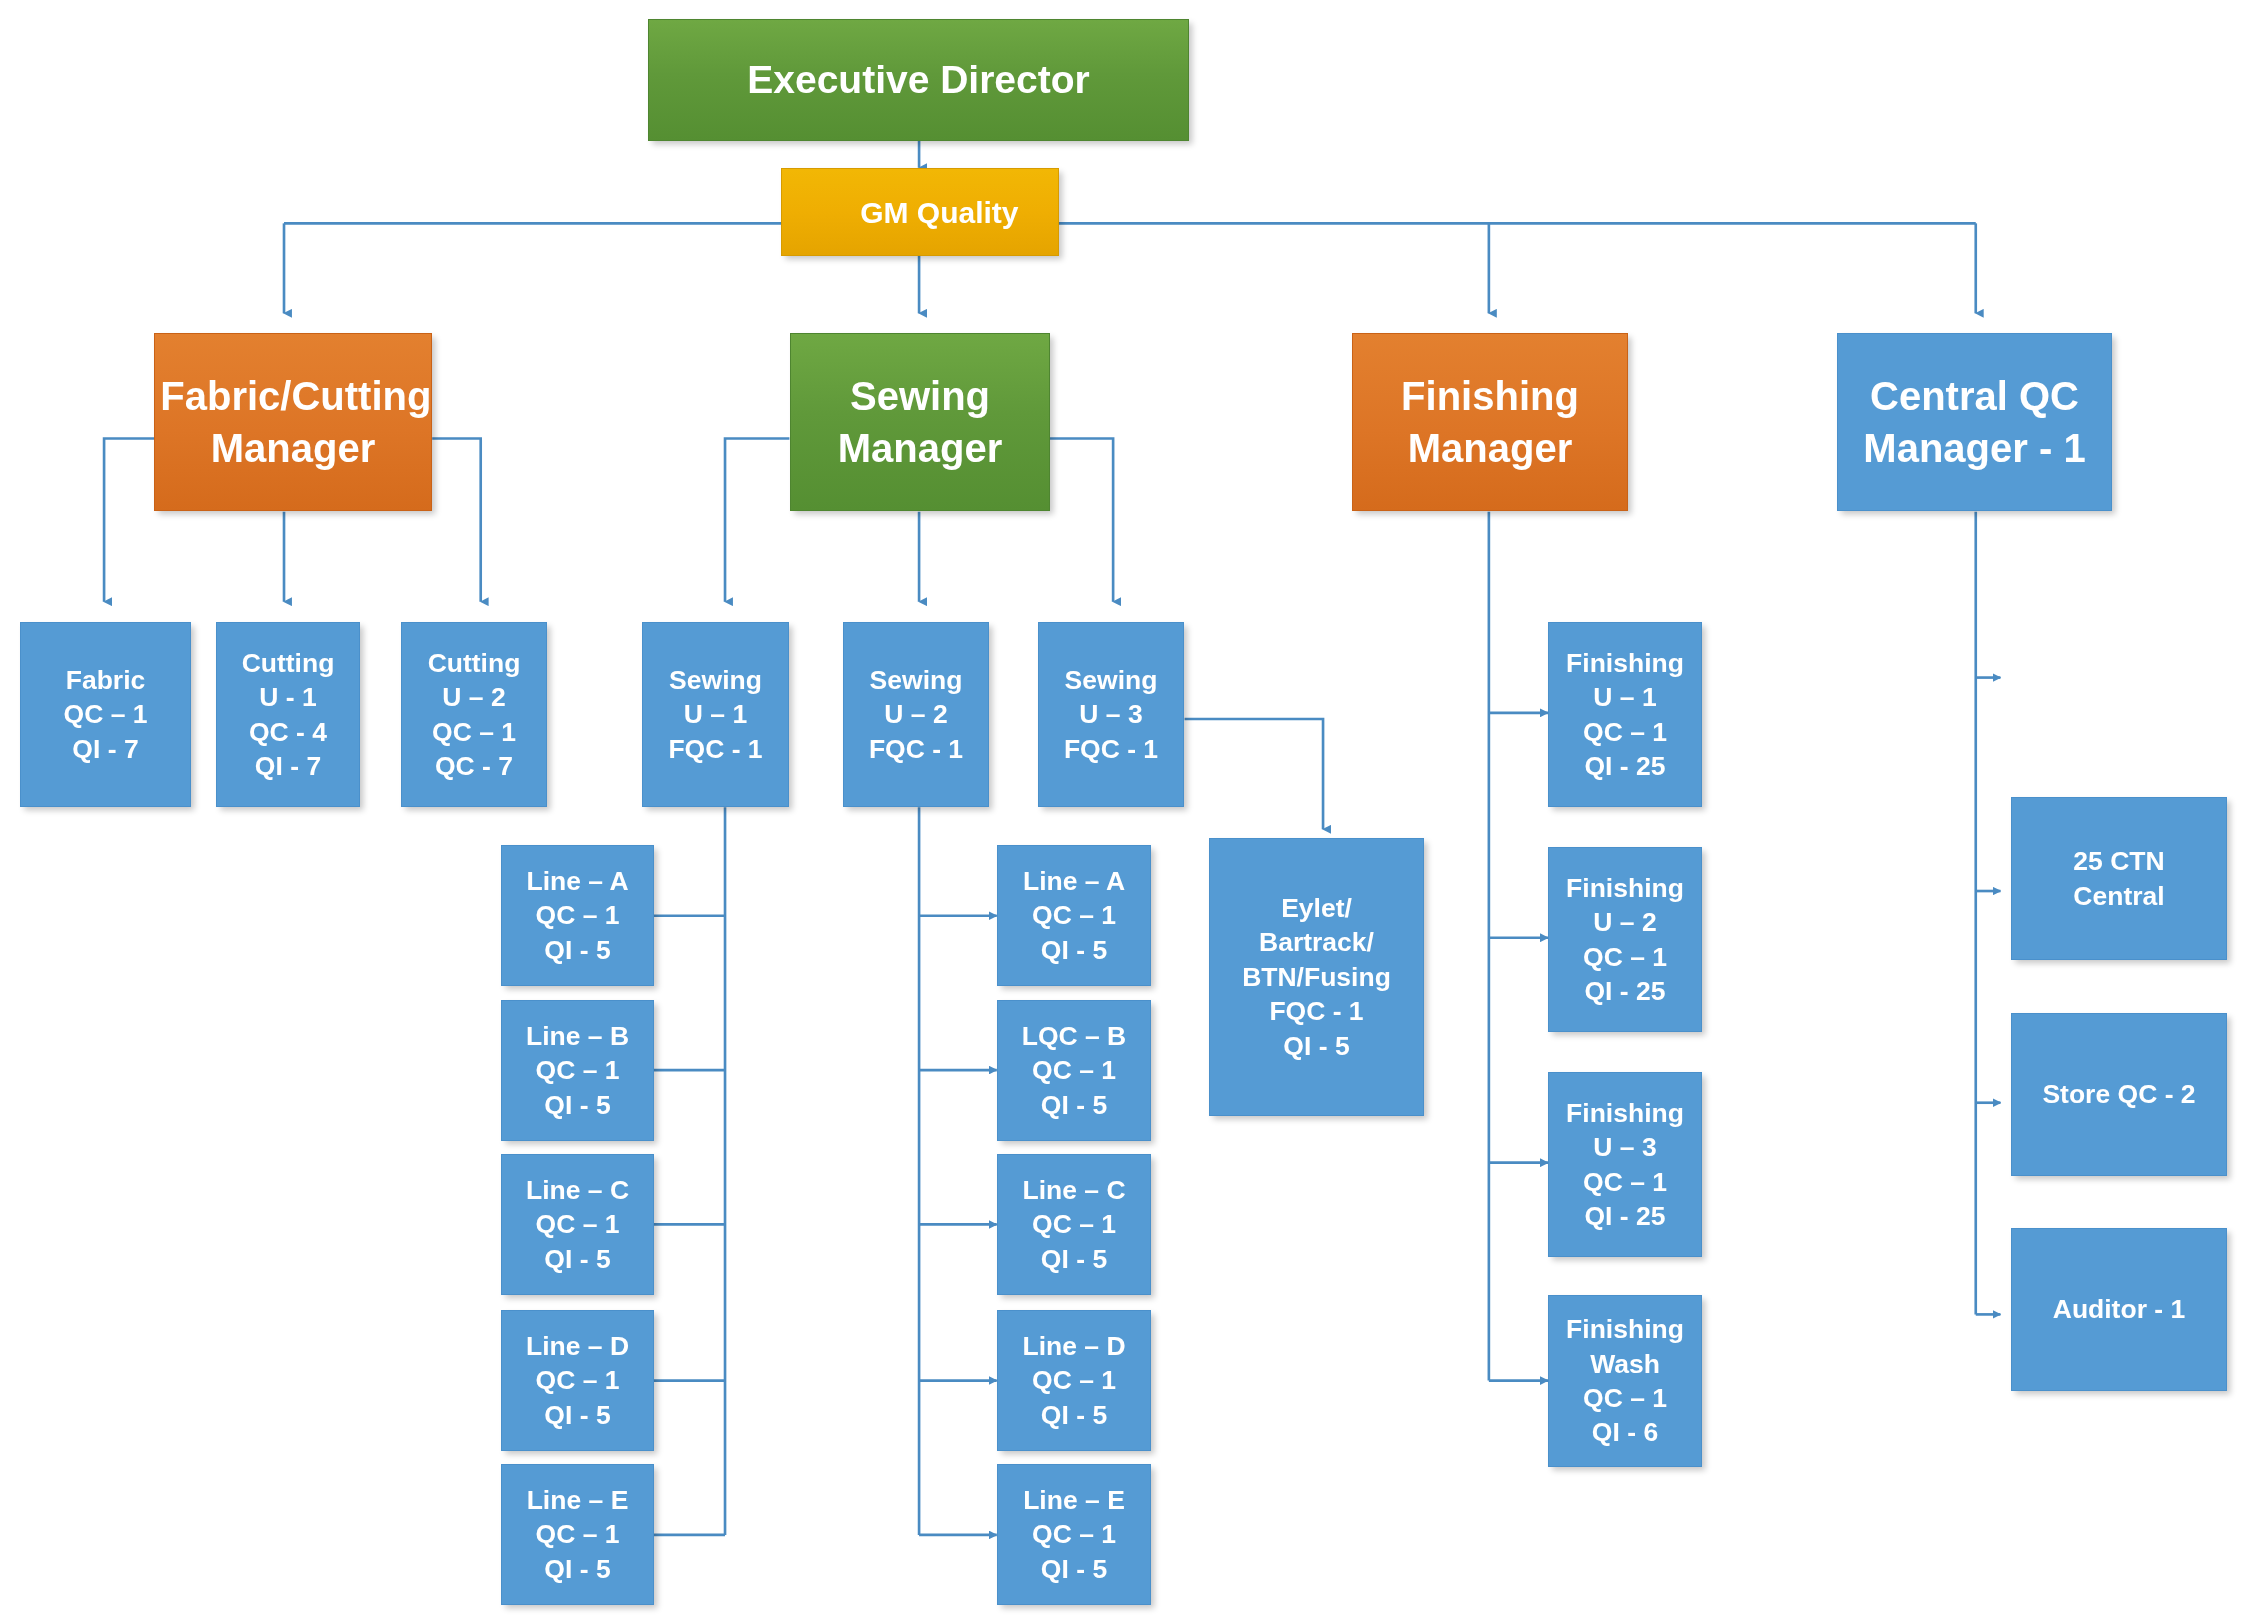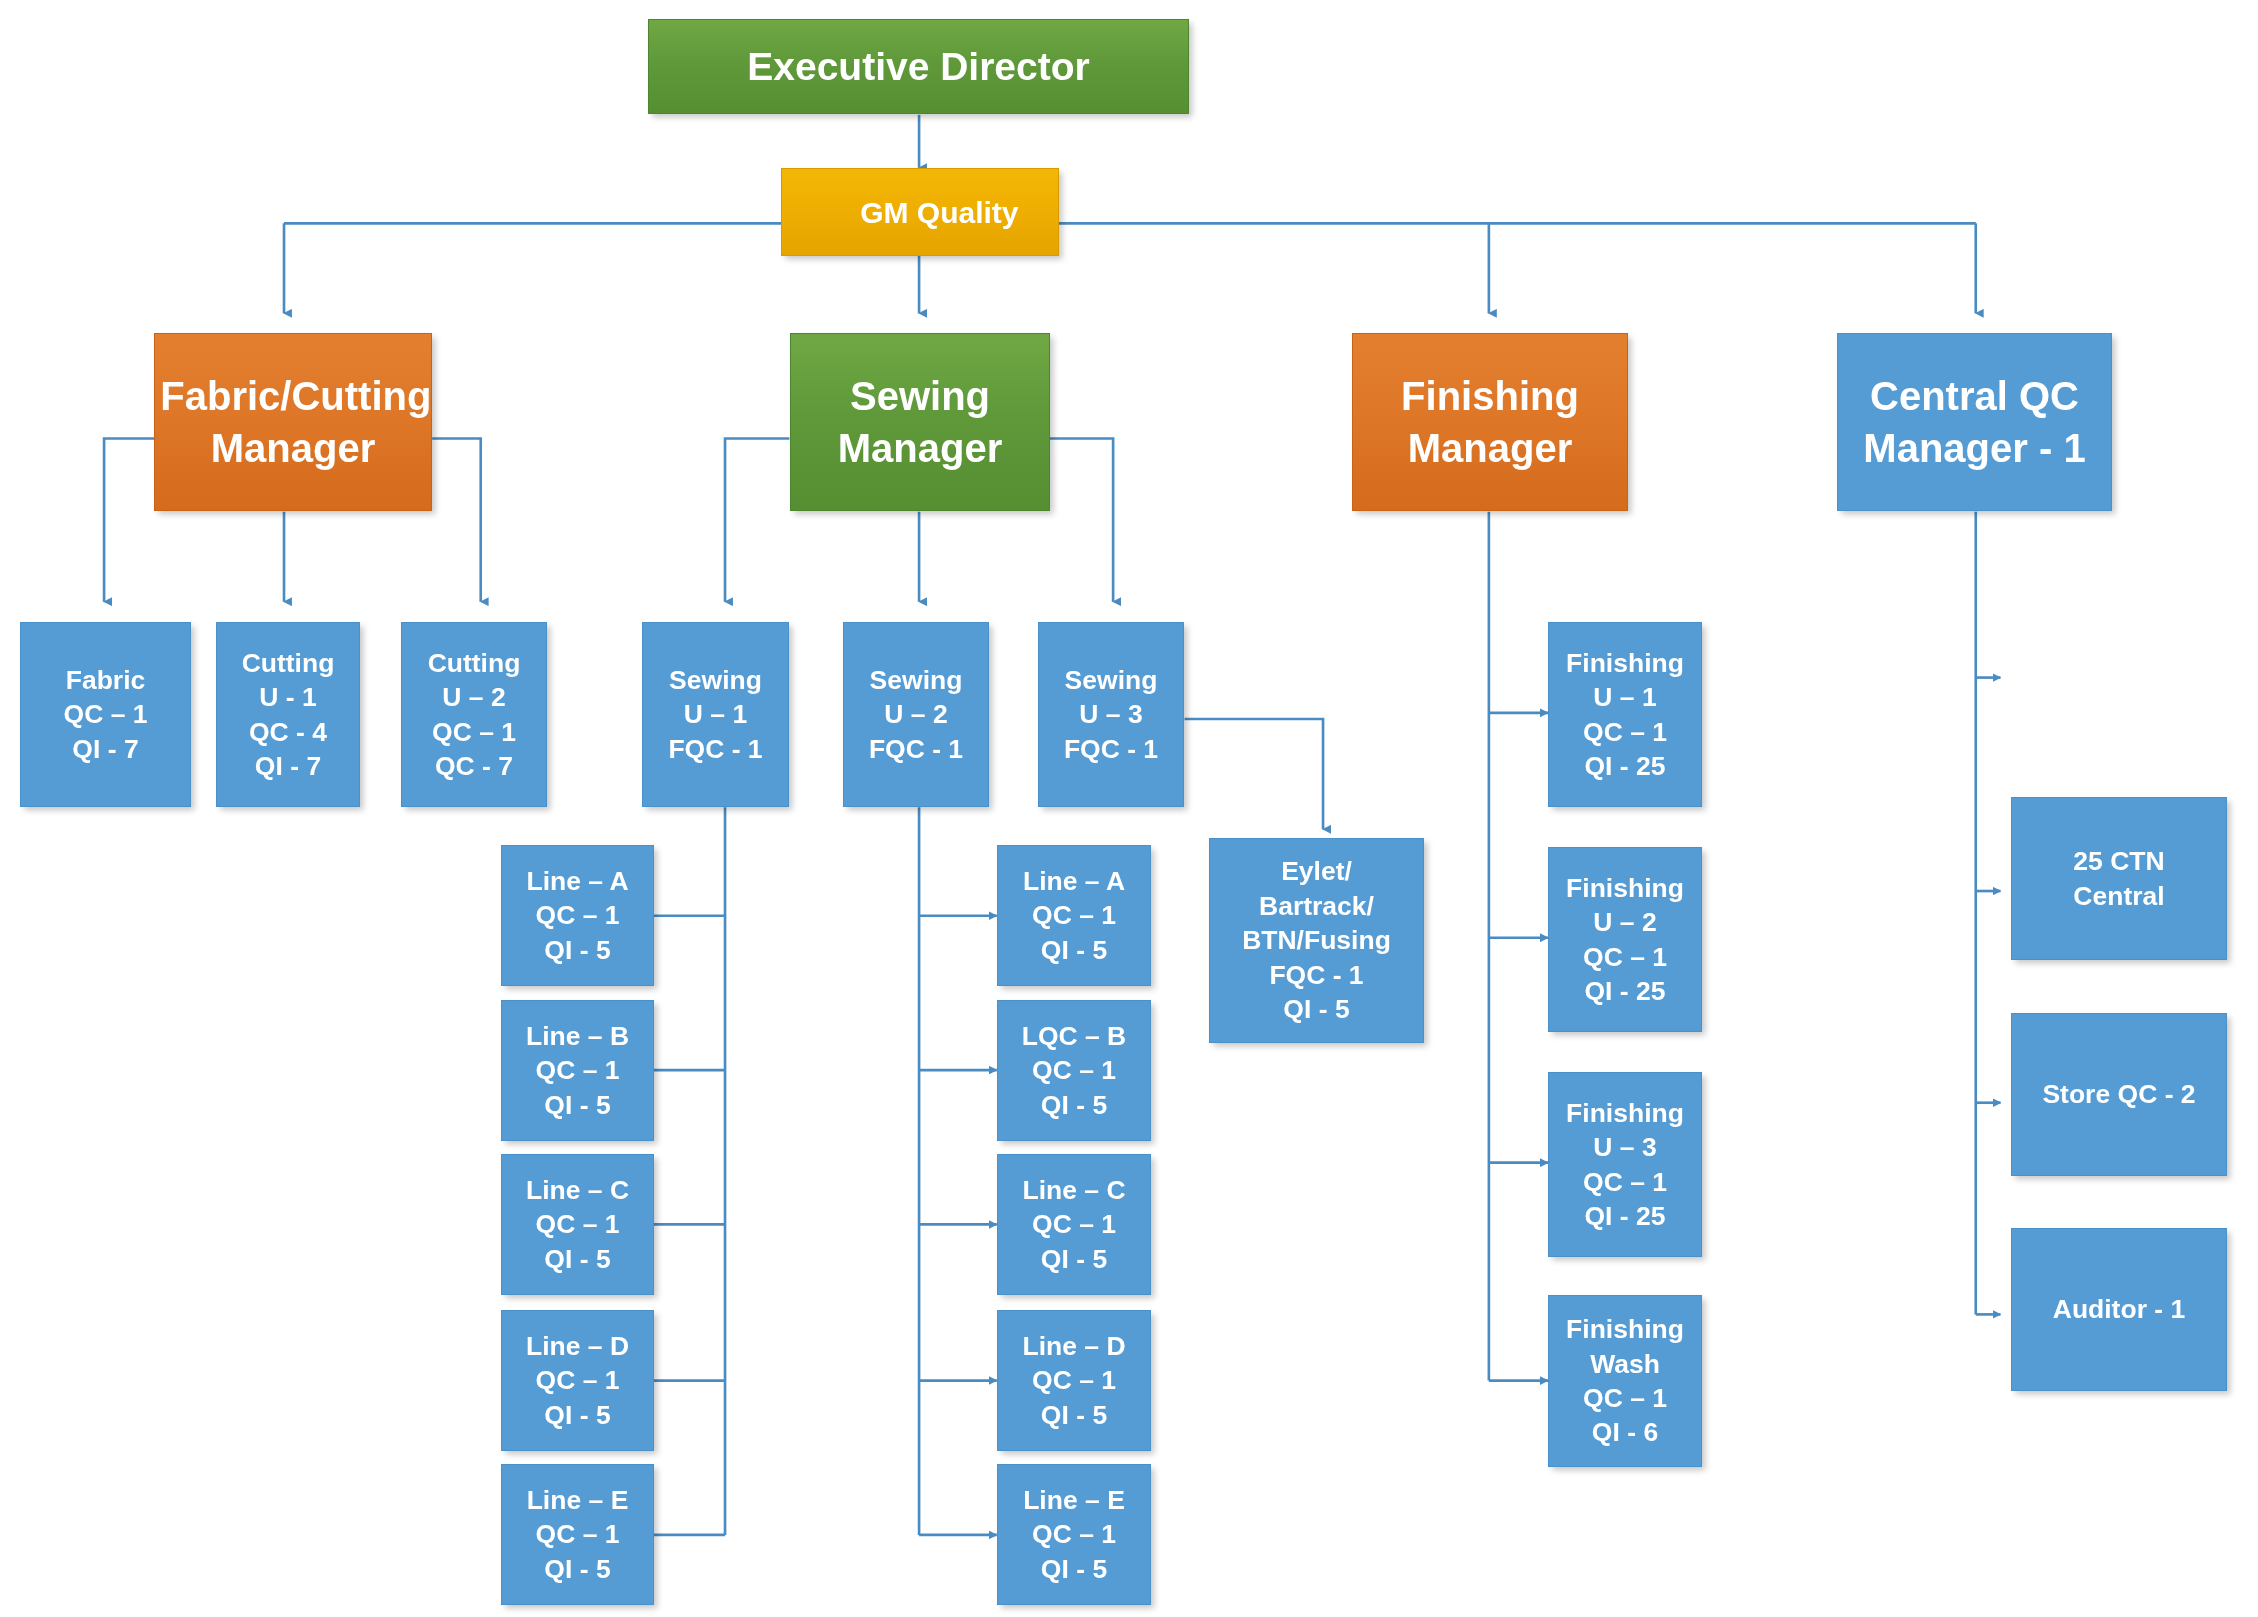--- a/index.html
+++ b/index.html
@@ -136,21 +136,21 @@
 
       <path d="M2240,580 L2240,1490"></path>
       <path d="M2240,768 L2268,768" marker-end="url(#arrow-right)"></path>
       <path d="M2240,1010 L2268,1010" marker-end="url(#arrow-right)"></path>
       <path d="M2240,1250 L2268,1250" marker-end="url(#arrow-right)"></path>
       <path d="M2240,1490 L2268,1490" marker-end="url(#arrow-right)"></path>
 
     </g>
   </svg>
 
-  <div class="node theme-green size-exec" style="left:648px; top:19.4px; width:541px; height:95px;">
+  <div class="node theme-green size-exec" style="left:648px; top:19.4px; width:541px; height:122px;">
     <span class="ln">Executive Director</span>
   </div>
 
   <div class="node theme-gold size-gm" style="left:781px; top:168px; width:278px; height:88px;">
     <span class="ln">GM Quality</span>
   </div>
 
   <div class="node theme-orange size-mgr" style="left:154px; top:333px; width:278px; height:178px;">
     <span class="ln">Fabric/Cutting</span>
     <span class="ln">Manager</span>
@@ -202,21 +202,21 @@
     <span class="ln">U – 2</span>
     <span class="ln">FQC - 1</span>
   </div>
 
   <div class="node theme-blue size-unit" style="left:1038px; top:622px; width:146px; height:185px;">
     <span class="ln">Sewing</span>
     <span class="ln">U – 3</span>
     <span class="ln">FQC - 1</span>
   </div>
 
-  <div class="node theme-blue size-unit" style="left:1209px; top:838px; width:215px; height:205px;">
+  <div class="node theme-blue size-unit" style="left:1209px; top:838px; width:215px; height:278px;">
     <span class="ln">Eylet/</span>
     <span class="ln">Bartrack/</span>
     <span class="ln">BTN/Fusing</span>
     <span class="ln">FQC - 1</span>
     <span class="ln">QI - 5</span>
   </div>
 
   <div class="node theme-blue size-line" style="left:501px; top:845px; width:153px; height:141px;">
     <span class="ln">Line – A</span>
     <span class="ln">QC – 1</span>

